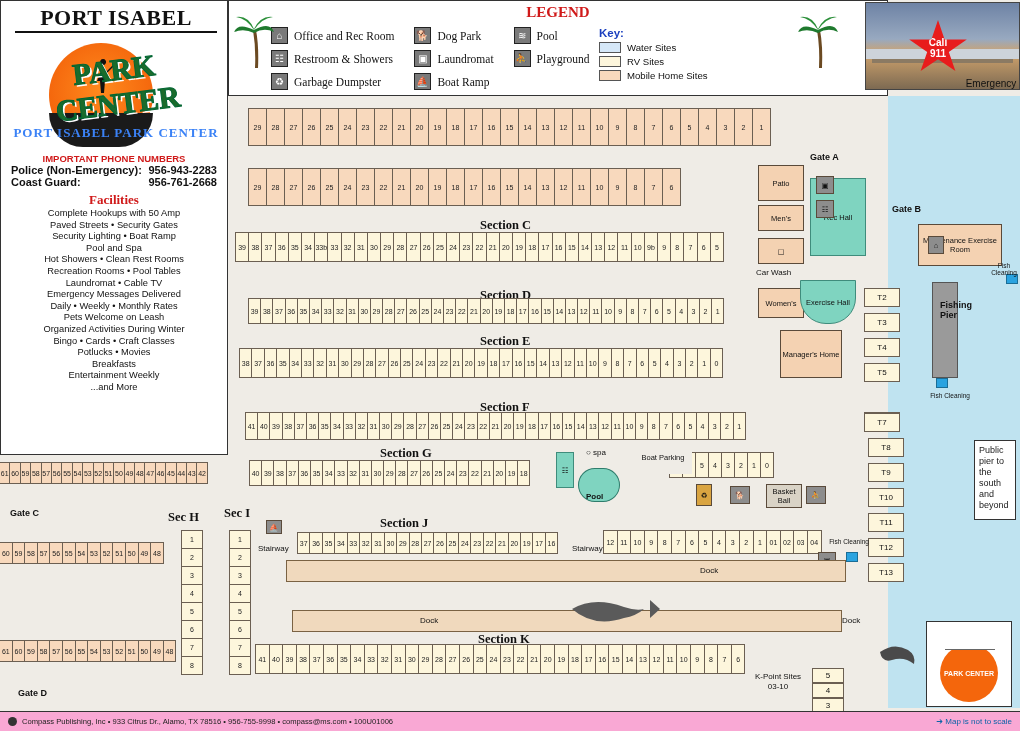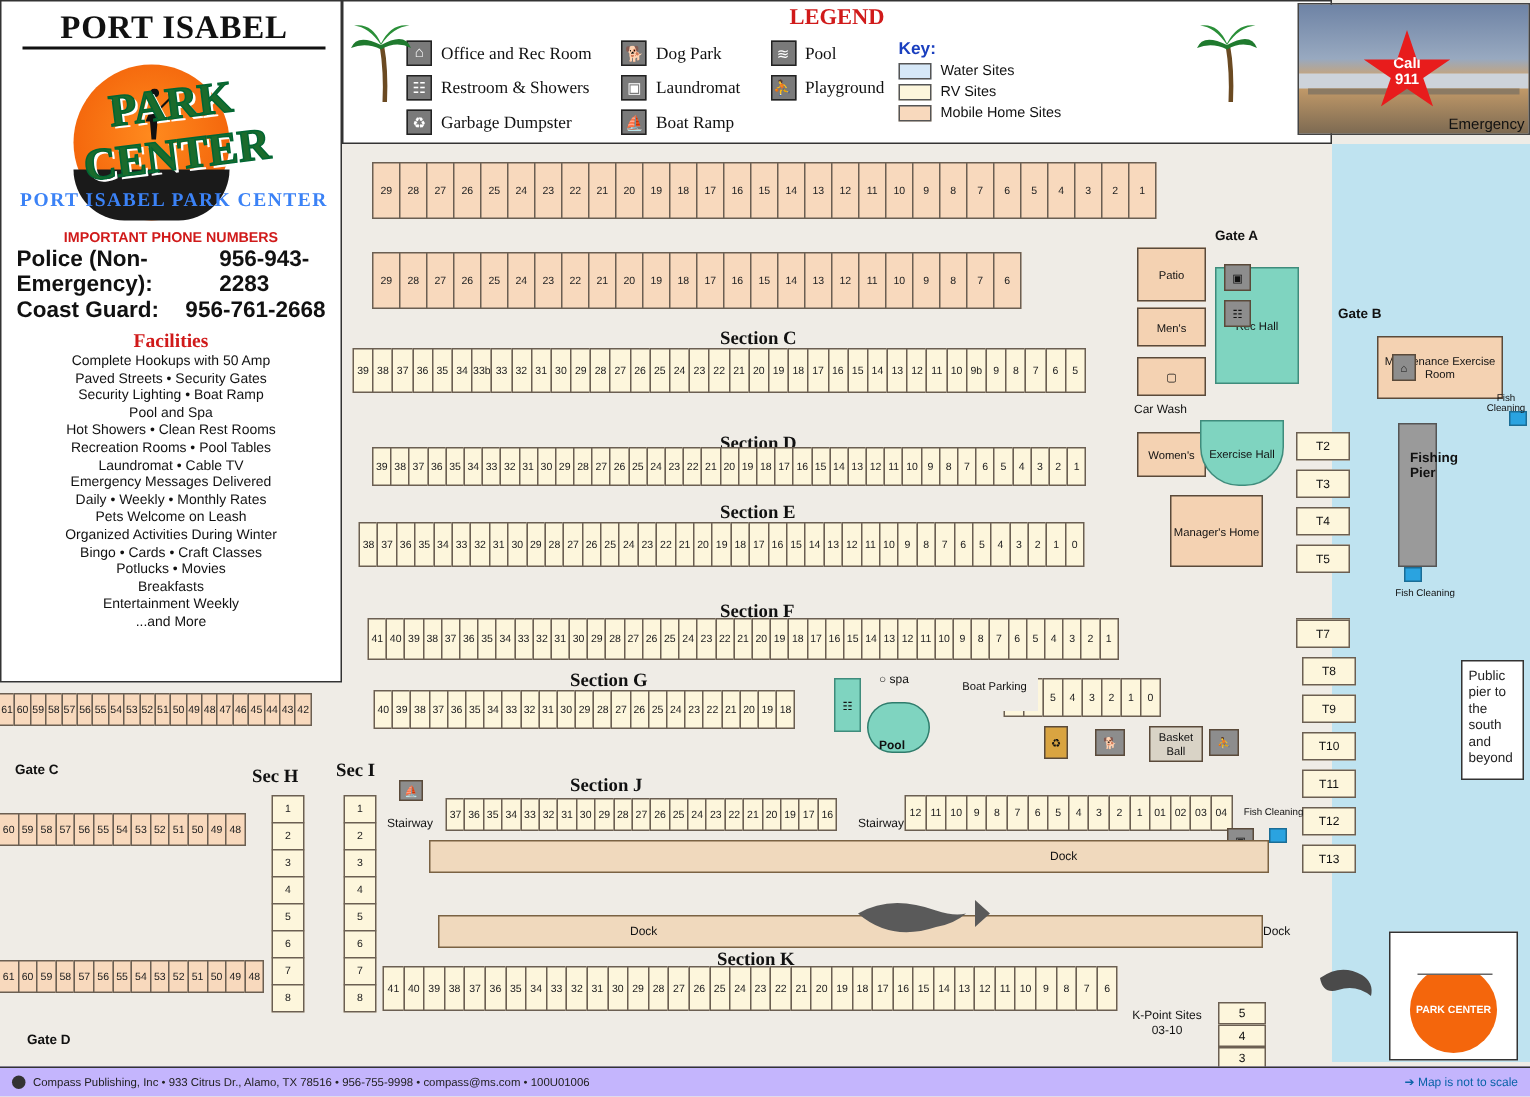--- a/index.html
+++ b/index.html
@@ -41,21 +41,21 @@
     font-family:"Liberation Serif", serif; font-weight:bold; font-size:30px;
     color:#1b6b2b; -webkit-text-stroke:1px #063; transform:rotate(-7deg);
     text-shadow:2px 2px 0 #fff;
   }
   #park-sub {
     position:absolute; left:10px; top:124px; width:210px; text-align:center;
     font-family:"Liberation Serif", serif; font-weight:bold; font-size:13px; color:#3b82f6;
     letter-spacing:1px;
   }
   #phones-title { text-align:center; color:#d01a1a; font-weight:bold; font-size:9.5px; margin-top:2px; }
-  .phone-row { display:flex; justify-content:space-between; padding:0 10px; font-size:15px; font-weight:bold; }
+  .phone-row { display:flex; justify-content:space-between; padding:0 10px; font-size:11px; font-weight:bold; }
   .section-head { text-align:center; color:#d01a1a; font-weight:bold; font-size:13px; margin-top:4px; font-family:"Liberation Serif", serif; }
   .center-list { text-align:center; font-size:9.3px; line-height:11.6px; padding:0 6px; }
 
   
   #legend-box {
     left:228px; top:0; width:660px; height:96px;
     background:#fff; border:1px solid #333;
   }
   #legend-title {
     text-align:center; color:#d01a1a; font-weight:bold; font-size:15px;
@@ -115,21 +115,21 @@
   #call911 .star { width:60px; height:56px; background:#e81c1c;
     clip-path:polygon(50% 0%,61% 35%,98% 35%,68% 57%,79% 91%,50% 70%,21% 91%,32% 57%,2% 35%,39% 35%);
     display:flex; align-items:center; justify-content:center; flex-direction:column;
     color:#fff; font-weight:bold; font-size:10px; line-height:11px; }
   #emergency-label { position:absolute; left:950px; top:78px; width:82px; text-align:center; font-size:10px; }
 
   .palm { position:absolute; width:44px; height:56px; }
 
   
   #footer {
-    left:0; bottom:0; width:1020px; height:20px; background:#c4b5fd; border-top:1px solid #333;
+    left:0; bottom:0; width:1020px; height:20px; background:#f9a8d4; border-top:1px solid #333;
     display:flex; align-items:center; padding:0 8px; font-size:7.6px; color:#222;
   }
   #footer .dot { width:9px; height:9px; border-radius:50%; background:#333; margin-right:5px; }
   #map-scale-note { margin-left:auto; color:#0a63a8; font-size:8px; }
 
   
   #pier { position:absolute; left:932px; top:282px; width:26px; height:96px; background:#9a9a9a; border:1px solid #555; }
   .tsite { position:absolute; width:36px; height:19px; border:1px solid #6b5f52; background:#fdf6dc;
            display:flex; align-items:center; justify-content:center; font-size:8px; }
   .fishclean { position:absolute; font-size:6.5px; text-align:center; line-height:7px; }

